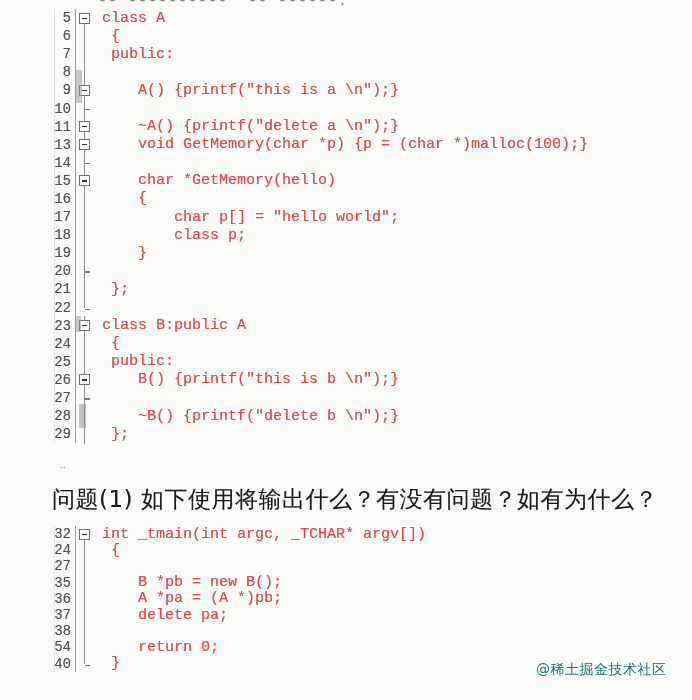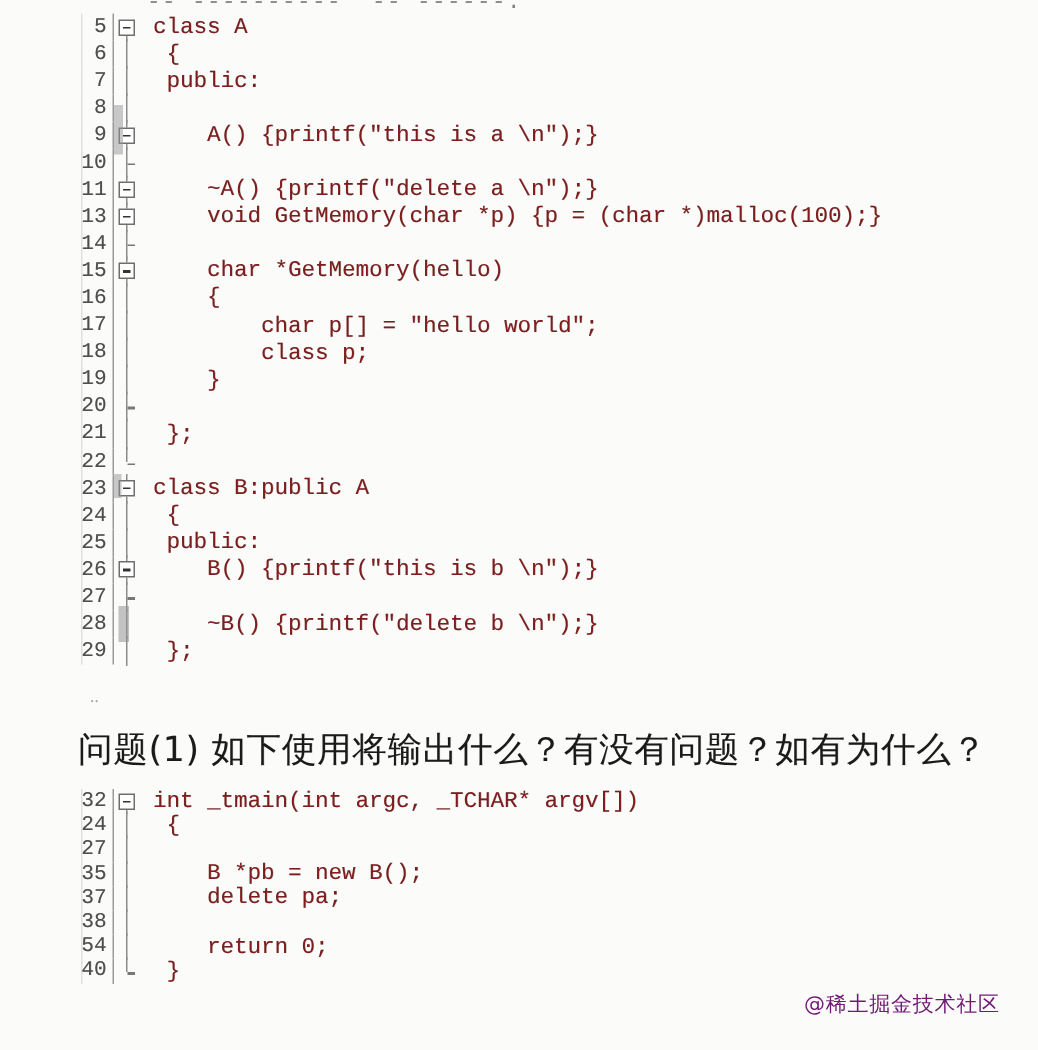--- a/index.html
+++ b/index.html
@@ -68,21 +68,21 @@
     border:1px solid #6e6e6e; background:#fff;
   }
   .fold-box::after {
     content:""; position:absolute; left:2px; right:2px;
     top:50%; margin-top:-0.5px; height:1.2px; background:#333;
   }
 
   .code-text {
     margin:0; padding-left:8px;
     font:15px/1 "Liberation Mono", monospace;
-    color:#7f1d1d; white-space:pre;
+    color:#ef4444; white-space:pre;
     text-shadow:0.3px 0.3px 0.3px rgba(50,50,50,0.4);
   }
 
   
   .artifact { position:absolute; background:rgba(150,150,150,0.5); }
   #artifact-1 { left:76px; top:70px;  width:6px; height:33px; }
   #artifact-2 { left:76px; top:316px; width:5px; height:16px; }
   #speck {
     position:absolute; left:60px; top:456px;
     font:11px "Liberation Mono",monospace; color:#a8a8a8; letter-spacing:1px;
@@ -94,21 +94,21 @@
     font-family:"DejaVu Sans","Liberation Sans",sans-serif;
     font-size:23px; color:#1a1a1a; letter-spacing:0.5px;
     white-space:nowrap;
     text-shadow:0.3px 0.3px 0.3px rgba(40,40,40,0.3);
   }
 
   
   .watermark {
     position:absolute; left:536px; top:661px;
     font-family:"DejaVu Sans","Liberation Sans",sans-serif;
-    font-size:14px; color:#701a75; letter-spacing:0.5px;
+    font-size:14px; color:#0f766e; letter-spacing:0.5px;
     white-space:nowrap;
   }
 </style>
 </head>
 <body>
 
 <div id="page">
 
   <div class="top-crop">
     <span>-- ----------  -- ------.</span>
@@ -274,20 +274,25 @@
         <div class="lnum">27</div>
         <div class="gutter g-line"></div>
         <pre class="code-text"></pre>
       </div>
       <div class="code-row">
         <div class="lnum">35</div>
         <div class="gutter g-line"></div>
         <pre class="code-text">    B *pb = new B();</pre>
       </div>
       <div class="code-row">
+        <div class="lnum">36</div>
+        <div class="gutter g-line"></div>
+        <pre class="code-text">    A *pa = (A *)pb;</pre>
+      </div>
+      <div class="code-row">
         <div class="lnum">37</div>
         <div class="gutter g-line"></div>
         <pre class="code-text">    delete pa;</pre>
       </div>
       <div class="code-row">
         <div class="lnum">38</div>
         <div class="gutter g-line"></div>
         <pre class="code-text"></pre>
       </div>
       <div class="code-row">

